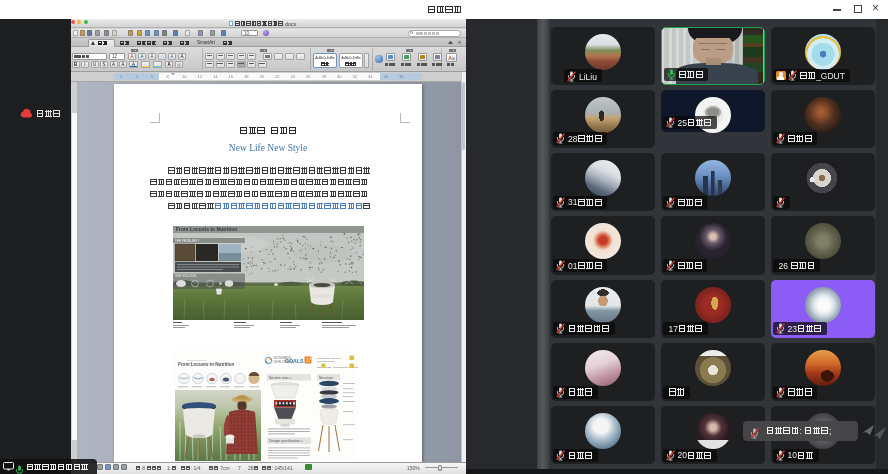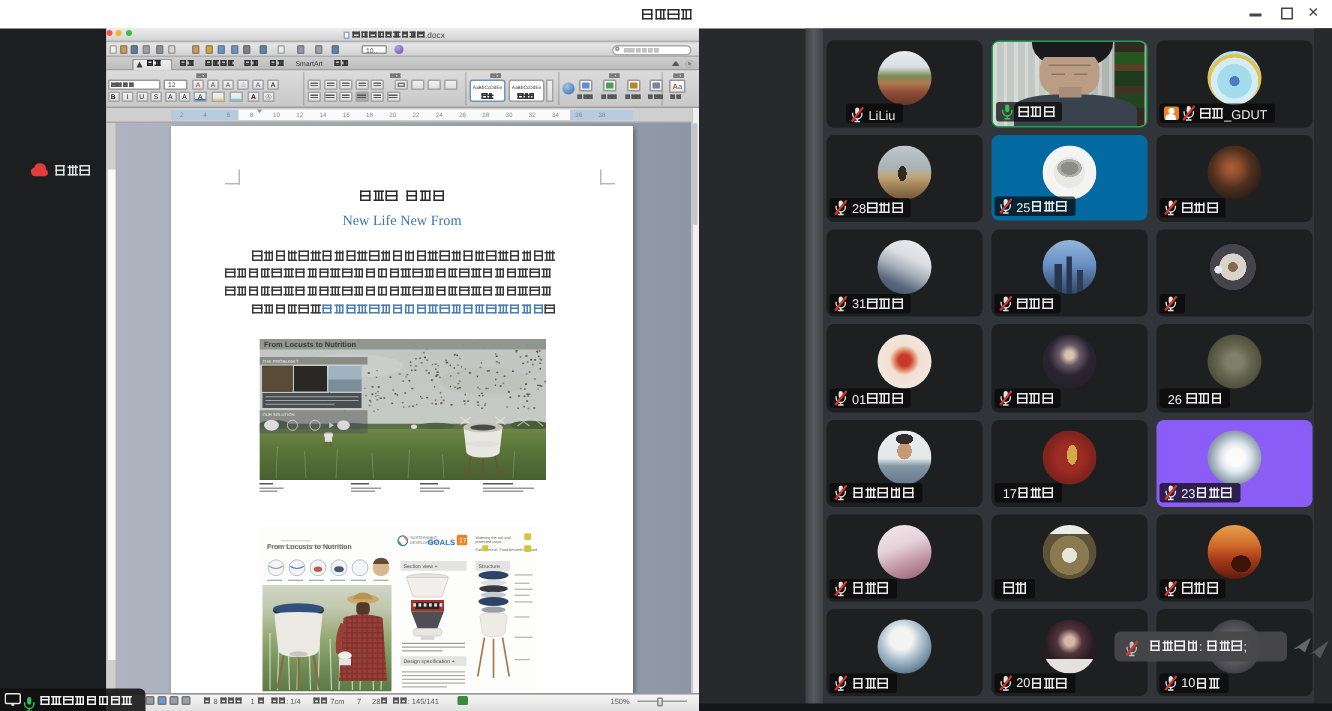--- a/index.html
+++ b/index.html
@@ -172,21 +172,21 @@
     <span style="position:absolute;left:285.0px;top:0">38</span>
   </div>
 <div class="a" style="left:171px;top:72.5px;width:4px;height:3px;background:#7a9cc8;clip-path:polygon(0 0,100% 0,50% 100%)"></div>
 <div class="a" style="left:70.5px;top:81.5px;width:7.5px;height:380px;background:#cfcfcf;border-right:1px solid #b0b0b0"></div>
 <div class="a" style="left:72px;top:113px;width:4.5px;height:327px;background:#fafafa"></div>
 <div class="a" style="left:78px;top:81.5px;width:383px;height:380px;background:linear-gradient(90deg,#aeb4c0 0%,#a2a9b6 45%,#8e96a4 100%)"></div>
 <div class="a" id="page" style="left:114px;top:84px;width:308px;height:377.5px;background:#fff;box-shadow:1px 1px 3px rgba(0,0,0,.35);overflow:hidden"></div>
 <div class="a" style="left:150px;top:113px;width:10px;height:10px;border-right:0.8px solid #b8b8b8;border-bottom:0.8px solid #b8b8b8"></div>
 <div class="a" style="left:400px;top:113px;width:10px;height:10px;border-left:0.8px solid #b8b8b8;border-bottom:0.8px solid #b8b8b8"></div>
 <div class="a" style="left:114px;top:126px;width:308px;text-align:center;font-size:9px;--c:#2a2a2a"><i class="g"></i><i class="g2"></i><i class="g"></i>&nbsp;&nbsp;<i class="g"></i><i class="g2"></i><i class="g"></i></div>
-<div class="a" style="left:114px;top:142.5px;width:308px;text-align:center;font-size:9.5px;color:#3e74ae;font-family:'Liberation Serif',serif">New Life New From</div>
+<div class="a" style="left:114px;top:142.5px;width:308px;text-align:center;font-size:9.5px;color:#3e74ae;font-family:'Liberation Serif',serif">New Life New Style</div>
 <div class="a" style="left:167.5px;top:166.5px;font-size:8px;--c:#3a3a3a"><i class="g"></i><i class="g2"></i><i class="g"></i><i class="g2"></i><i class="g"></i><i class="g2"></i><i class="g"></i><i class="g2"></i><i class="g"></i><i class="g2"></i><i class="g"></i><i class="g2"></i><i class="g"></i><i class="g2"></i><i class="g"></i><i class="g2"></i><i class="g"></i><i class="g2"></i><i class="g"></i><i class="g2"></i><i class="g"></i><i class="g2"></i><i class="g"></i><i class="g2"></i><i class="g"></i><i class="g2"></i></div>
 <div class="a" style="left:149.5px;top:178.1px;font-size:8px;--c:#3a3a3a"><i class="g"></i><i class="g2"></i><i class="g"></i><i class="g2"></i><i class="g"></i><i class="g2"></i><i class="g"></i><i class="g2"></i><i class="g"></i><i class="g2"></i><i class="g"></i><i class="g2"></i><i class="g"></i><i class="g2"></i><i class="g"></i><i class="g2"></i><i class="g"></i><i class="g2"></i><i class="g"></i><i class="g2"></i><i class="g"></i><i class="g2"></i><i class="g"></i><i class="g2"></i><i class="g"></i><i class="g2"></i><i class="g"></i><i class="g2"></i></div>
 <div class="a" style="left:149.5px;top:189.9px;font-size:8px;--c:#3a3a3a"><i class="g"></i><i class="g2"></i><i class="g"></i><i class="g2"></i><i class="g"></i><i class="g2"></i><i class="g"></i><i class="g2"></i><i class="g"></i><i class="g2"></i><i class="g"></i><i class="g2"></i><i class="g"></i><i class="g2"></i><i class="g"></i><i class="g2"></i><i class="g"></i><i class="g2"></i><i class="g"></i><i class="g2"></i><i class="g"></i><i class="g2"></i><i class="g"></i><i class="g2"></i><i class="g"></i><i class="g2"></i><i class="g"></i><i class="g2"></i></div>
 <div class="a" style="left:167.5px;top:202px;font-size:8px;--c:#3a3a3a"><i class="g"></i><i class="g2"></i><i class="g"></i><i class="g2"></i><i class="g"></i><i class="g2"></i><span style="--c:#4a7cb5"><i class="g"></i><i class="g2"></i><i class="g"></i><i class="g2"></i><i class="g"></i><i class="g2"></i><i class="g"></i><i class="g2"></i><i class="g"></i><i class="g2"></i><i class="g"></i><i class="g2"></i><i class="g"></i><i class="g2"></i><i class="g"></i><i class="g2"></i><i class="g"></i><i class="g2"></i><i class="g"></i></span><i class="g"></i></div>
 <svg class="a" style="left:173px;top:225.5px" width="191" height="94" viewBox="0 0 191 94">
 <defs>
       <linearGradient id="sky" x1="0" y1="0" x2="0" y2="1">
         <stop offset="0" stop-color="#c2c6c4"></stop>
         <stop offset="0.6" stop-color="#c6cac4"></stop>
         <stop offset="1" stop-color="#bcc2b6"></stop>
@@ -707,21 +707,21 @@
       <svg width="9" height="11" viewBox="0 0 9 11" style="flex:none">
 <rect x="3.1" y="0.6" width="2.8" height="5" rx="1.4" fill="#e4e4e4"></rect>
 <path d="M1.4 4.2 v1 a3.1 3.1 0 0 0 6.2 0 v-1" fill="none" stroke="#e4e4e4" stroke-width="0.9"></path>
 <line x1="4.5" y1="8.4" x2="4.5" y2="9.6" stroke="#e4e4e4" stroke-width="0.9"></line>
 <line x1="2.6" y1="10" x2="6.4" y2="10" stroke="#e4e4e4" stroke-width="0.9"></line>
 <line x1="0.8" y1="10" x2="8.4" y2="0.6" stroke="#d5382c" stroke-width="1.5"></line>
       </svg>
       <span style="margin-left:3px;white-space:nowrap">28<i class="g"></i><i class="g2"></i><i class="g"></i></span>
     </div>
   </div>
-<div class="a" style="left:660.5px;top:89.8px;width:104.0px;height:57px;background:#0369a1;border-radius:5px">
+<div class="a" style="left:660.5px;top:89.8px;width:104.0px;height:42px;background:#0f172a;border-radius:5px">
     <div class="a" style="left:34px;top:7px;width:36px;height:36px;border-radius:50%;background:radial-gradient(ellipse 30% 22% at 50% 42%,#8e8e88 0 55%,#b0b0aa 56% 75%,transparent 76%),radial-gradient(ellipse 16% 10% at 48% 38%,#c8a830 0 60%,transparent 61%),radial-gradient(circle at 50% 50%,#e8e8e4 0 40%,#f4f4f2 41% 100%)"></div>
     <div class="a" style="left:2px;bottom:2.5px;height:13px;background:rgba(8,8,8,.72);border-radius:2px;display:flex;align-items:center;padding:0 5px 0 3px;font-size:8.5px;--c:#ececec;color:#ececec">
       <svg width="9" height="11" viewBox="0 0 9 11" style="flex:none">
 <rect x="3.1" y="0.6" width="2.8" height="5" rx="1.4" fill="#e4e4e4"></rect>
 <path d="M1.4 4.2 v1 a3.1 3.1 0 0 0 6.2 0 v-1" fill="none" stroke="#e4e4e4" stroke-width="0.9"></path>
 <line x1="4.5" y1="8.4" x2="4.5" y2="9.6" stroke="#e4e4e4" stroke-width="0.9"></line>
 <line x1="2.6" y1="10" x2="6.4" y2="10" stroke="#e4e4e4" stroke-width="0.9"></line>
 <line x1="0.8" y1="10" x2="8.4" y2="0.6" stroke="#d5382c" stroke-width="1.5"></line>
       </svg>
       <span style="margin-left:3px;white-space:nowrap">25<i class="g"></i><i class="g2"></i><i class="g"></i></span>

